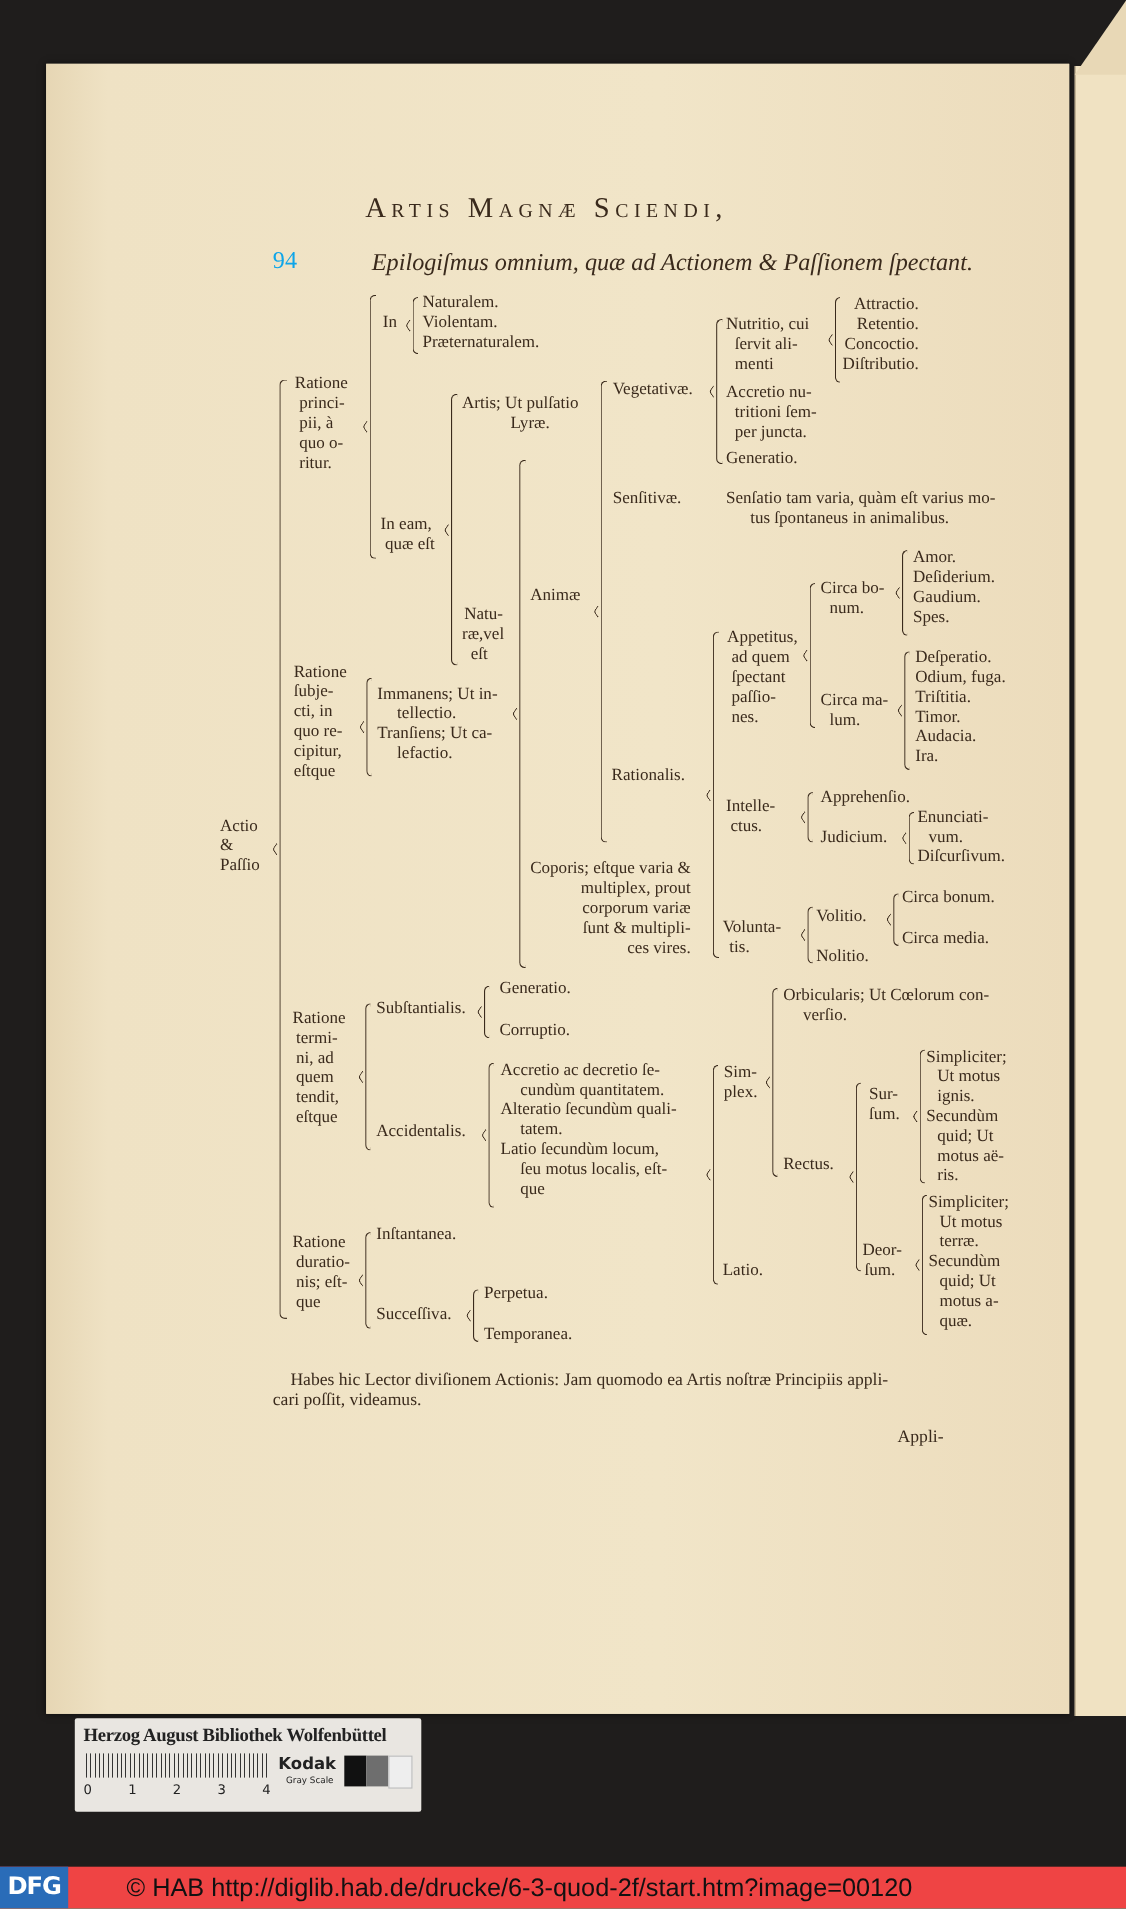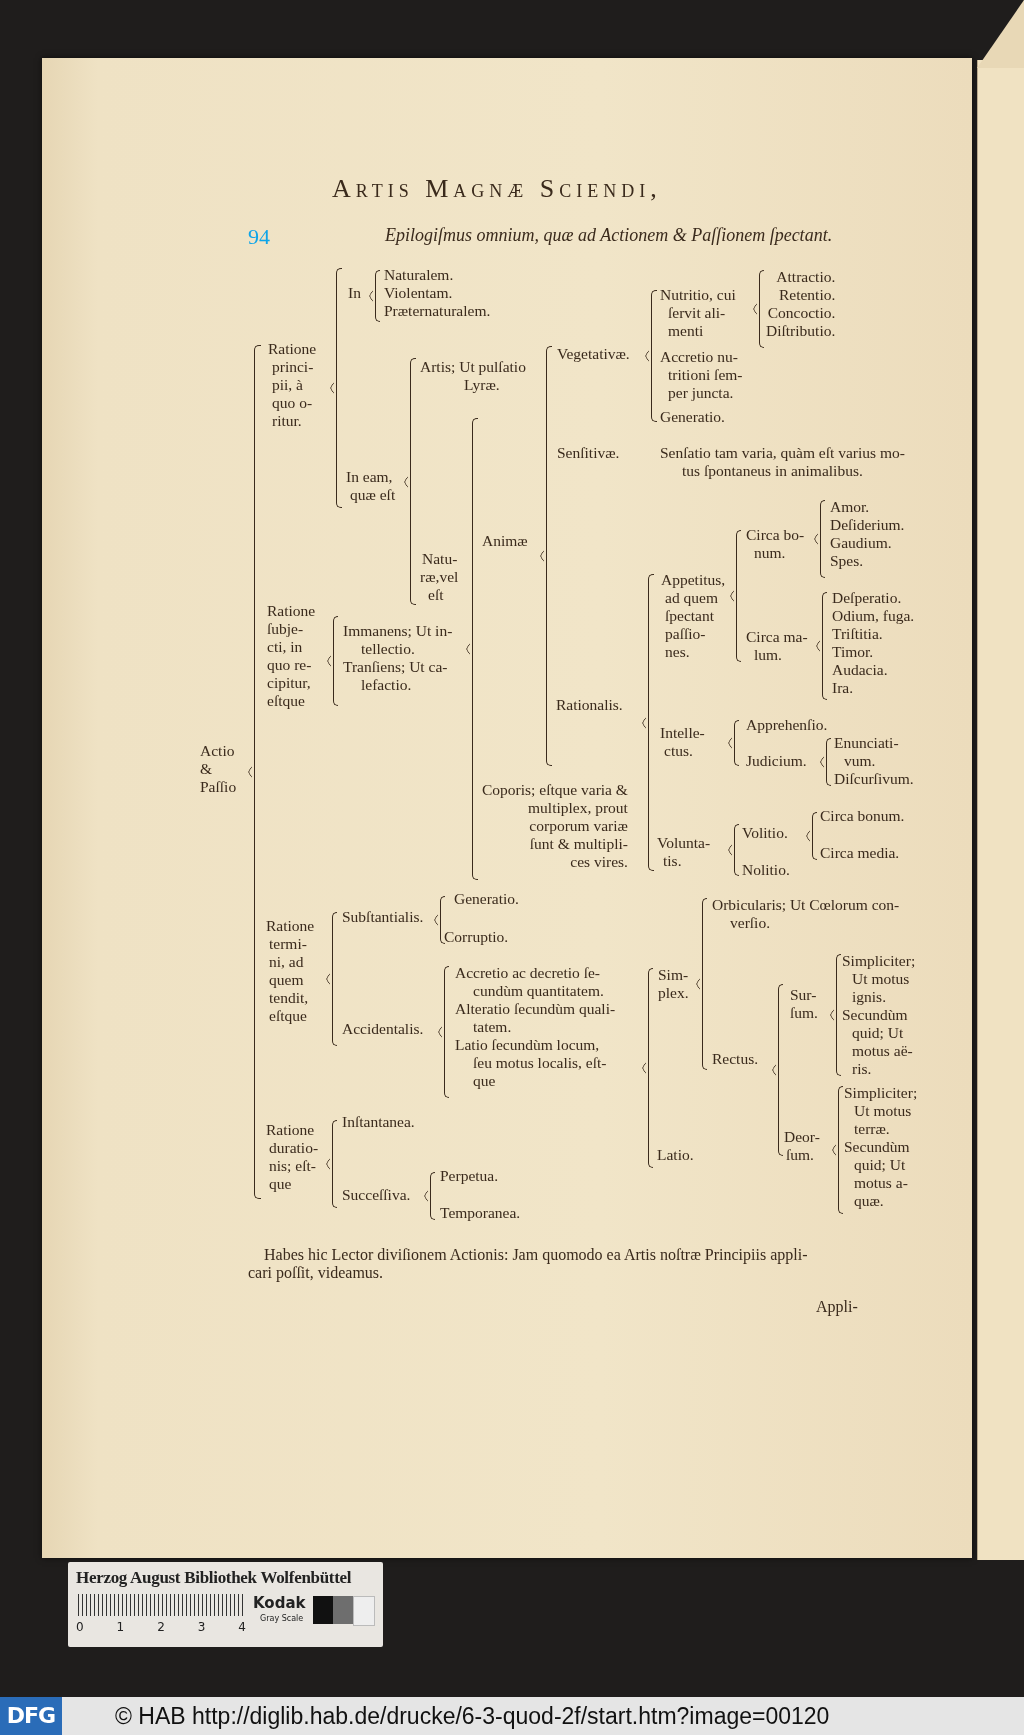--- a/index.html
+++ b/index.html
@@ -7,30 +7,30 @@
   .page{position:absolute;left:42px;top:58px;width:930px;height:1500px;background:#efe2c4;
         background-image:linear-gradient(90deg,#e6d6b4 0%,#efe2c4 6%,#f1e5c8 60%,#ecdcbc 100%);
         box-shadow:0 0 6px rgba(0,0,0,.6);}
   .nextpage{position:absolute;left:977px;top:60px;width:47px;height:1500px;background:#f0e2c2;border-left:1px solid #b9a98b;}
   .nextpage-corner{position:absolute;left:977px;top:0;width:0;height:0;border-left:47px solid transparent;border-bottom:68px solid #e8d8b6;}
   .t{position:absolute;color:#3a2a1c;font-family:"Liberation Serif","DejaVu Serif",serif;font-size:15.5px;line-height:18px;white-space:nowrap;}
   .br{position:absolute;border:1.6px solid #3a2a1c;border-right:none;border-radius:5px 0 0 5px;}
   .br::after{content:"";position:absolute;left:-7px;top:50%;width:6px;height:6px;border-top:1.6px solid #3a2a1c;border-right:1.6px solid #3a2a1c;transform:translateY(-50%) rotate(-135deg) skew(10deg,10deg);border-radius:0 3px 0 0;}
   .header-num{position:absolute;left:248px;top:180px;font-size:22px;color:#0ea5e9;font-family:"Liberation Serif",serif;margin-top:44px;}
   .header-title{position:absolute;left:332px;top:174px;font-size:26px;letter-spacing:5px;color:#3a2a1c;font-family:"Liberation Serif",serif;font-variant:small-caps;}
-  .subtitle{position:absolute;left:338px;top:225px;font-size:18px;font-style:italic;color:#3a2a1c;font-family:"Liberation Serif",serif;margin-left:47px;}
+  .subtitle{position:absolute;left:338px;top:225px;font-size:22px;font-style:italic;color:#3a2a1c;font-family:"Liberation Serif",serif;}
   .label-card{position:absolute;left:68px;top:1562px;width:315px;height:85px;background:#e9e6e1;border-radius:2px;}
   .label-title{position:absolute;left:8px;top:6px;font-family:"Liberation Serif",serif;font-weight:bold;font-size:17px;color:#222;white-space:nowrap;letter-spacing:-0.3px;}
   .ruler{position:absolute;left:10px;top:32px;width:165px;height:22px;
          background:repeating-linear-gradient(90deg,#333 0 1px,transparent 1px 4px);}
   .ruler-nums{position:absolute;left:8px;top:58px;width:170px;display:flex;justify-content:space-between;font-family:"DejaVu Sans",sans-serif;font-size:12px;color:#222;}
   .kodak{position:absolute;left:185px;top:32px;font-family:"DejaVu Sans",sans-serif;font-weight:bold;font-size:15px;color:#222;}
   .kodak-sub{position:absolute;left:192px;top:52px;font-family:"DejaVu Sans",sans-serif;font-size:8px;color:#222;}
   .gray{position:absolute;top:34px;width:20px;height:28px;}
-  .footer{position:absolute;left:0;top:1697px;width:1024px;height:38px;background:#e5e5e5;}
+  .footer{position:absolute;left:0;top:1697px;width:1024px;height:38px;background:#ef4444;}
   .dfg{position:absolute;left:0;top:0;width:62px;height:38px;background:#2a6cb8;color:#fff;font-family:"DejaVu Sans",sans-serif;font-weight:bold;font-size:22px;line-height:38px;text-align:center;letter-spacing:-1px;}
   .footer-text{position:absolute;left:115px;top:6px;font-family:"Liberation Sans","DejaVu Sans",sans-serif;font-size:23px;color:#111;white-space:nowrap;}
 </style>
 </head>
 <body>
 
 <div class="page"></div>
 <div class="nextpage"></div>
 <div class="nextpage-corner"></div>
 
@@ -197,21 +197,21 @@
     <div style="padding-left:3px">termi-</div>
     <div style="padding-left:3px">ni, ad</div>
     <div style="padding-left:3px">quem</div>
     <div style="padding-left:3px">tendit,</div>
     <div style="padding-left:3px">eſtque</div>
 </div>
 <div class="br" style="left:332px;top:912px;width:4px;height:132px;"></div>
 <div class="t" style="left:342px;top:908px;">Subſtantialis.</div>
 <div class="br" style="left:440px;top:896px;width:4px;height:46px;"></div>
 <div class="t" style="left:454px;top:890px;">Generatio.</div>
-<div class="t" style="left:444px;top:928px;">Corruptio.</div>
+<div class="t" style="left:454px;top:928px;">Corruptio.</div>
 <div class="t" style="left:342px;top:1020px;">Accidentalis.</div>
 <div class="br" style="left:444px;top:966px;width:4px;height:130px;"></div>
 <div class="t" style="left:455px;top:964px;">
   <div>Accretio  ac decretio ſe-</div>
     <div style="padding-left:18px">cundùm quantitatem.</div>
     <div>Alteratio ſecundùm quali-</div>
     <div style="padding-left:18px">tatem.</div>
     <div>Latio ſecundùm  locum,</div>
     <div style="padding-left:18px">ſeu motus localis, eſt-</div>
     <div style="padding-left:18px">que</div>

